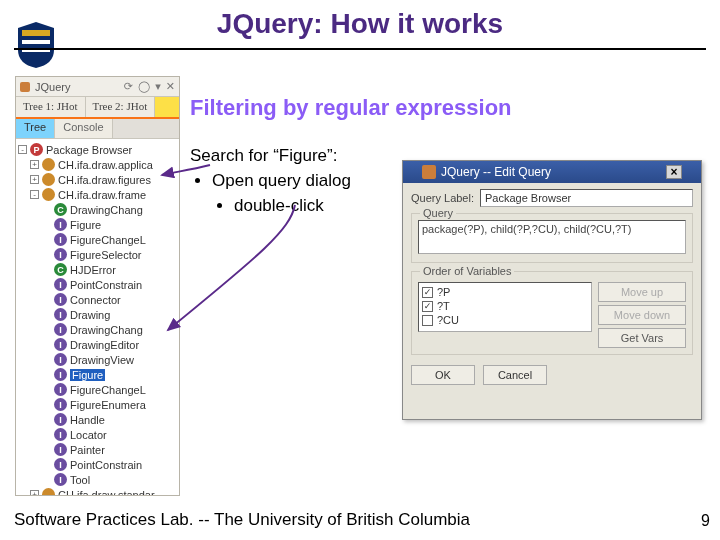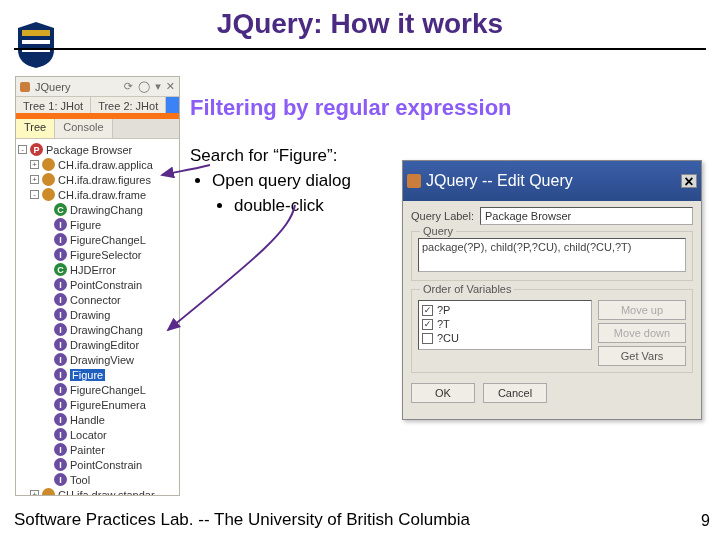--- a/index.html
+++ b/index.html
@@ -76,41 +76,42 @@
     border-bottom: 1px solid #c9c6bc;
     display: flex; align-items: center;
     padding: 0 4px;
     gap: 5px;
   }
   .panel-toolbar .dot { width: 10px; height: 10px; border-radius: 2px; background: #cb7e3b; }
   .panel-toolbar .tb-title { flex: 1; color: #555; }
   .panel-toolbar .glyph { color: #777; font-size: 11px; }
   .panel-tabs {
     height: 22px;
-    background: #3b82f6;
-    border-bottom: 6px solid #f97316;
+    background: #fde047;
+    border-bottom: 2px solid #f97316;
     display: flex;
+    font-family: Liberation Serif, serif;
   }
   .panel-tabs .tab {
     padding: 3px 7px;
     border-right: 1px solid #c9c6bc;
     background: #efece4;
     color: #444;
     cursor: pointer;
   }
   .panel-tabs2 {
     height: 20px;
     background: #e2dfd9;
     border-bottom: 1px solid #c9c6bc;
     display: flex;
   }
   .panel-tabs2 .tab2 {
     padding: 2px 8px;
     border-right: 1px solid #c9c6bc;
-    background: #fef9c3;
+    background: #7dd3fc;
     color: #333;
     cursor: pointer;
   }
   .panel-tabs2 .tab2.inactive { background: #efece4; color: #666; }
   .tree {
     background: #fff;
     height: calc(100% - 62px);
     overflow: hidden;
     padding: 3px 2px;
   }
@@ -151,26 +152,26 @@
     right: 18px; top: 160px;
     width: 300px; height: 260px;
     background: #e6e4da;
     border: 1px solid #888;
     box-shadow: 2px 2px 4px rgba(0,0,0,.25);
     font-family: Tahoma, Arial, sans-serif;
     font-size: 11px;
     color: #333;
   }
   .dlg-titlebar {
-    height: 40px;
+    height: 22px;
     background: linear-gradient(#3b5fa8, #2a4a8a);
     color: #fff;
     display: flex; align-items: center;
-    padding: 0 4px;
-    font-size: 16px;
+    padding: 0 19px;
+    font-size: 12px;
   }
   .dlg-titlebar .licon {
     width: 14px; height: 14px; background:#cb7e3b; border-radius:2px; margin-right:5px;
   }
   .dlg-titlebar .ttl { flex: 1; }
   .dlg-titlebar .close {
     width: 16px; height: 14px; background: #d8d8d8; color: #000;
     text-align: center; line-height: 13px; font-weight: bold;
     border: 1px solid #888;
     cursor: pointer;

